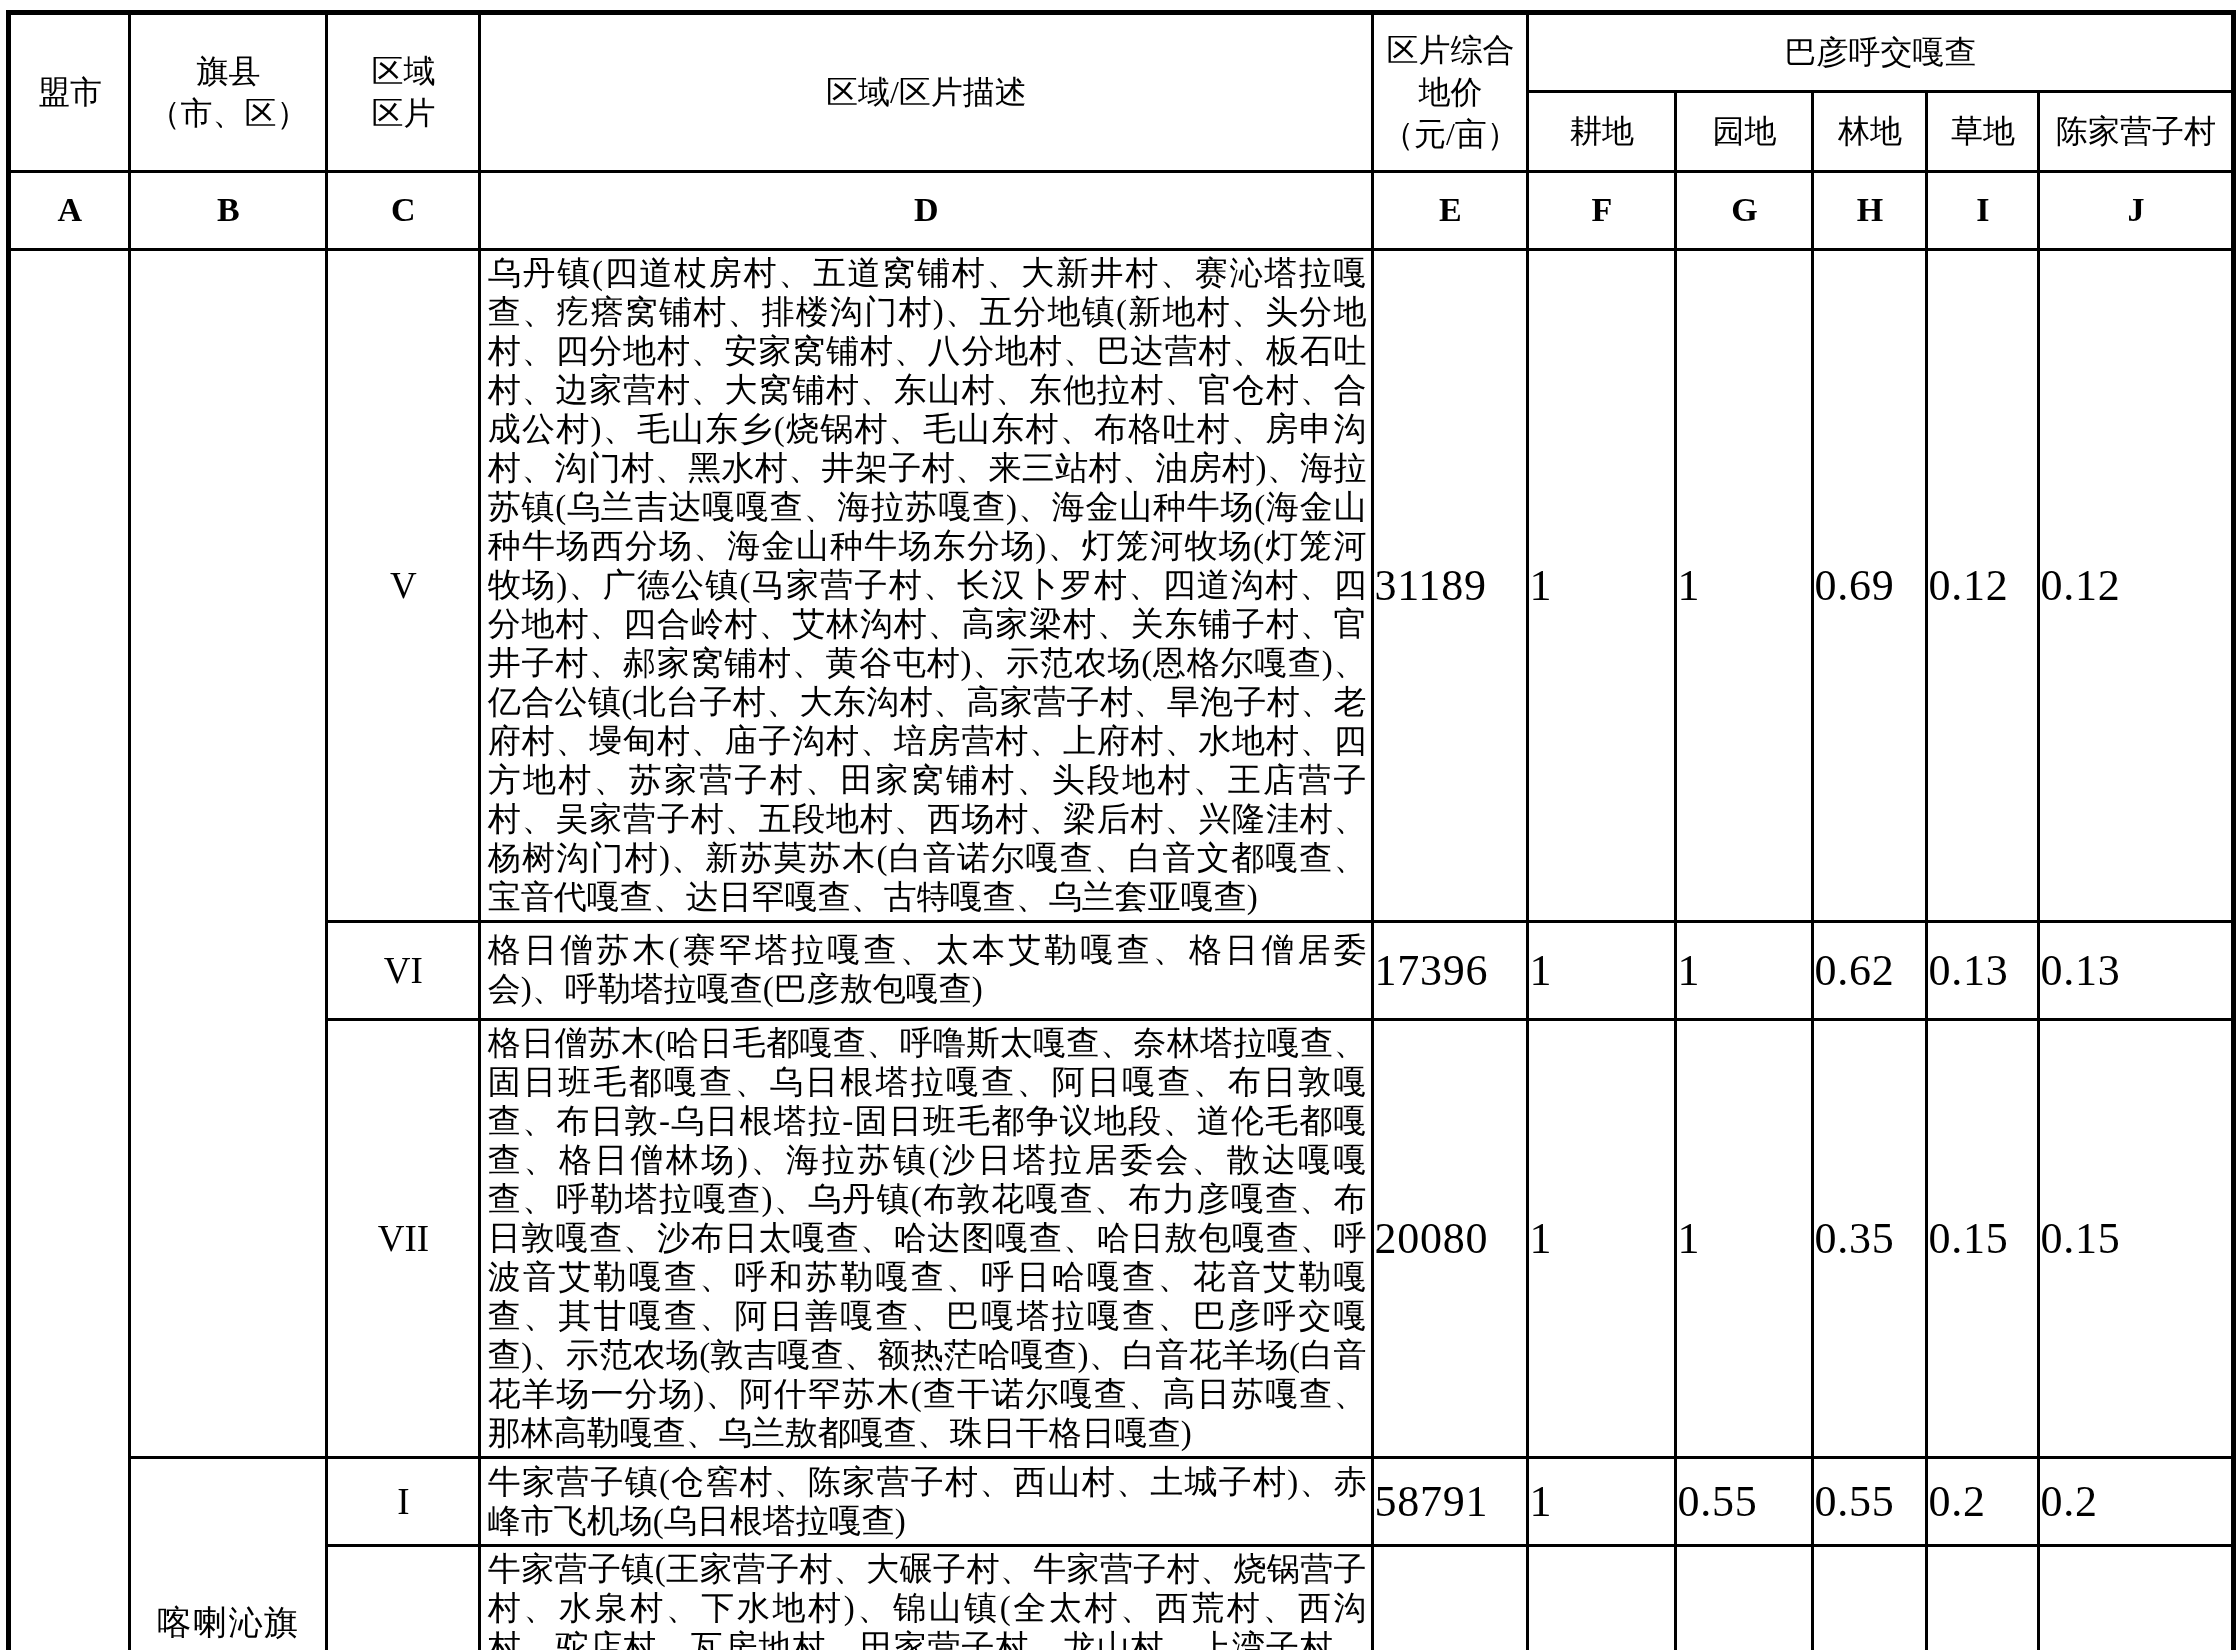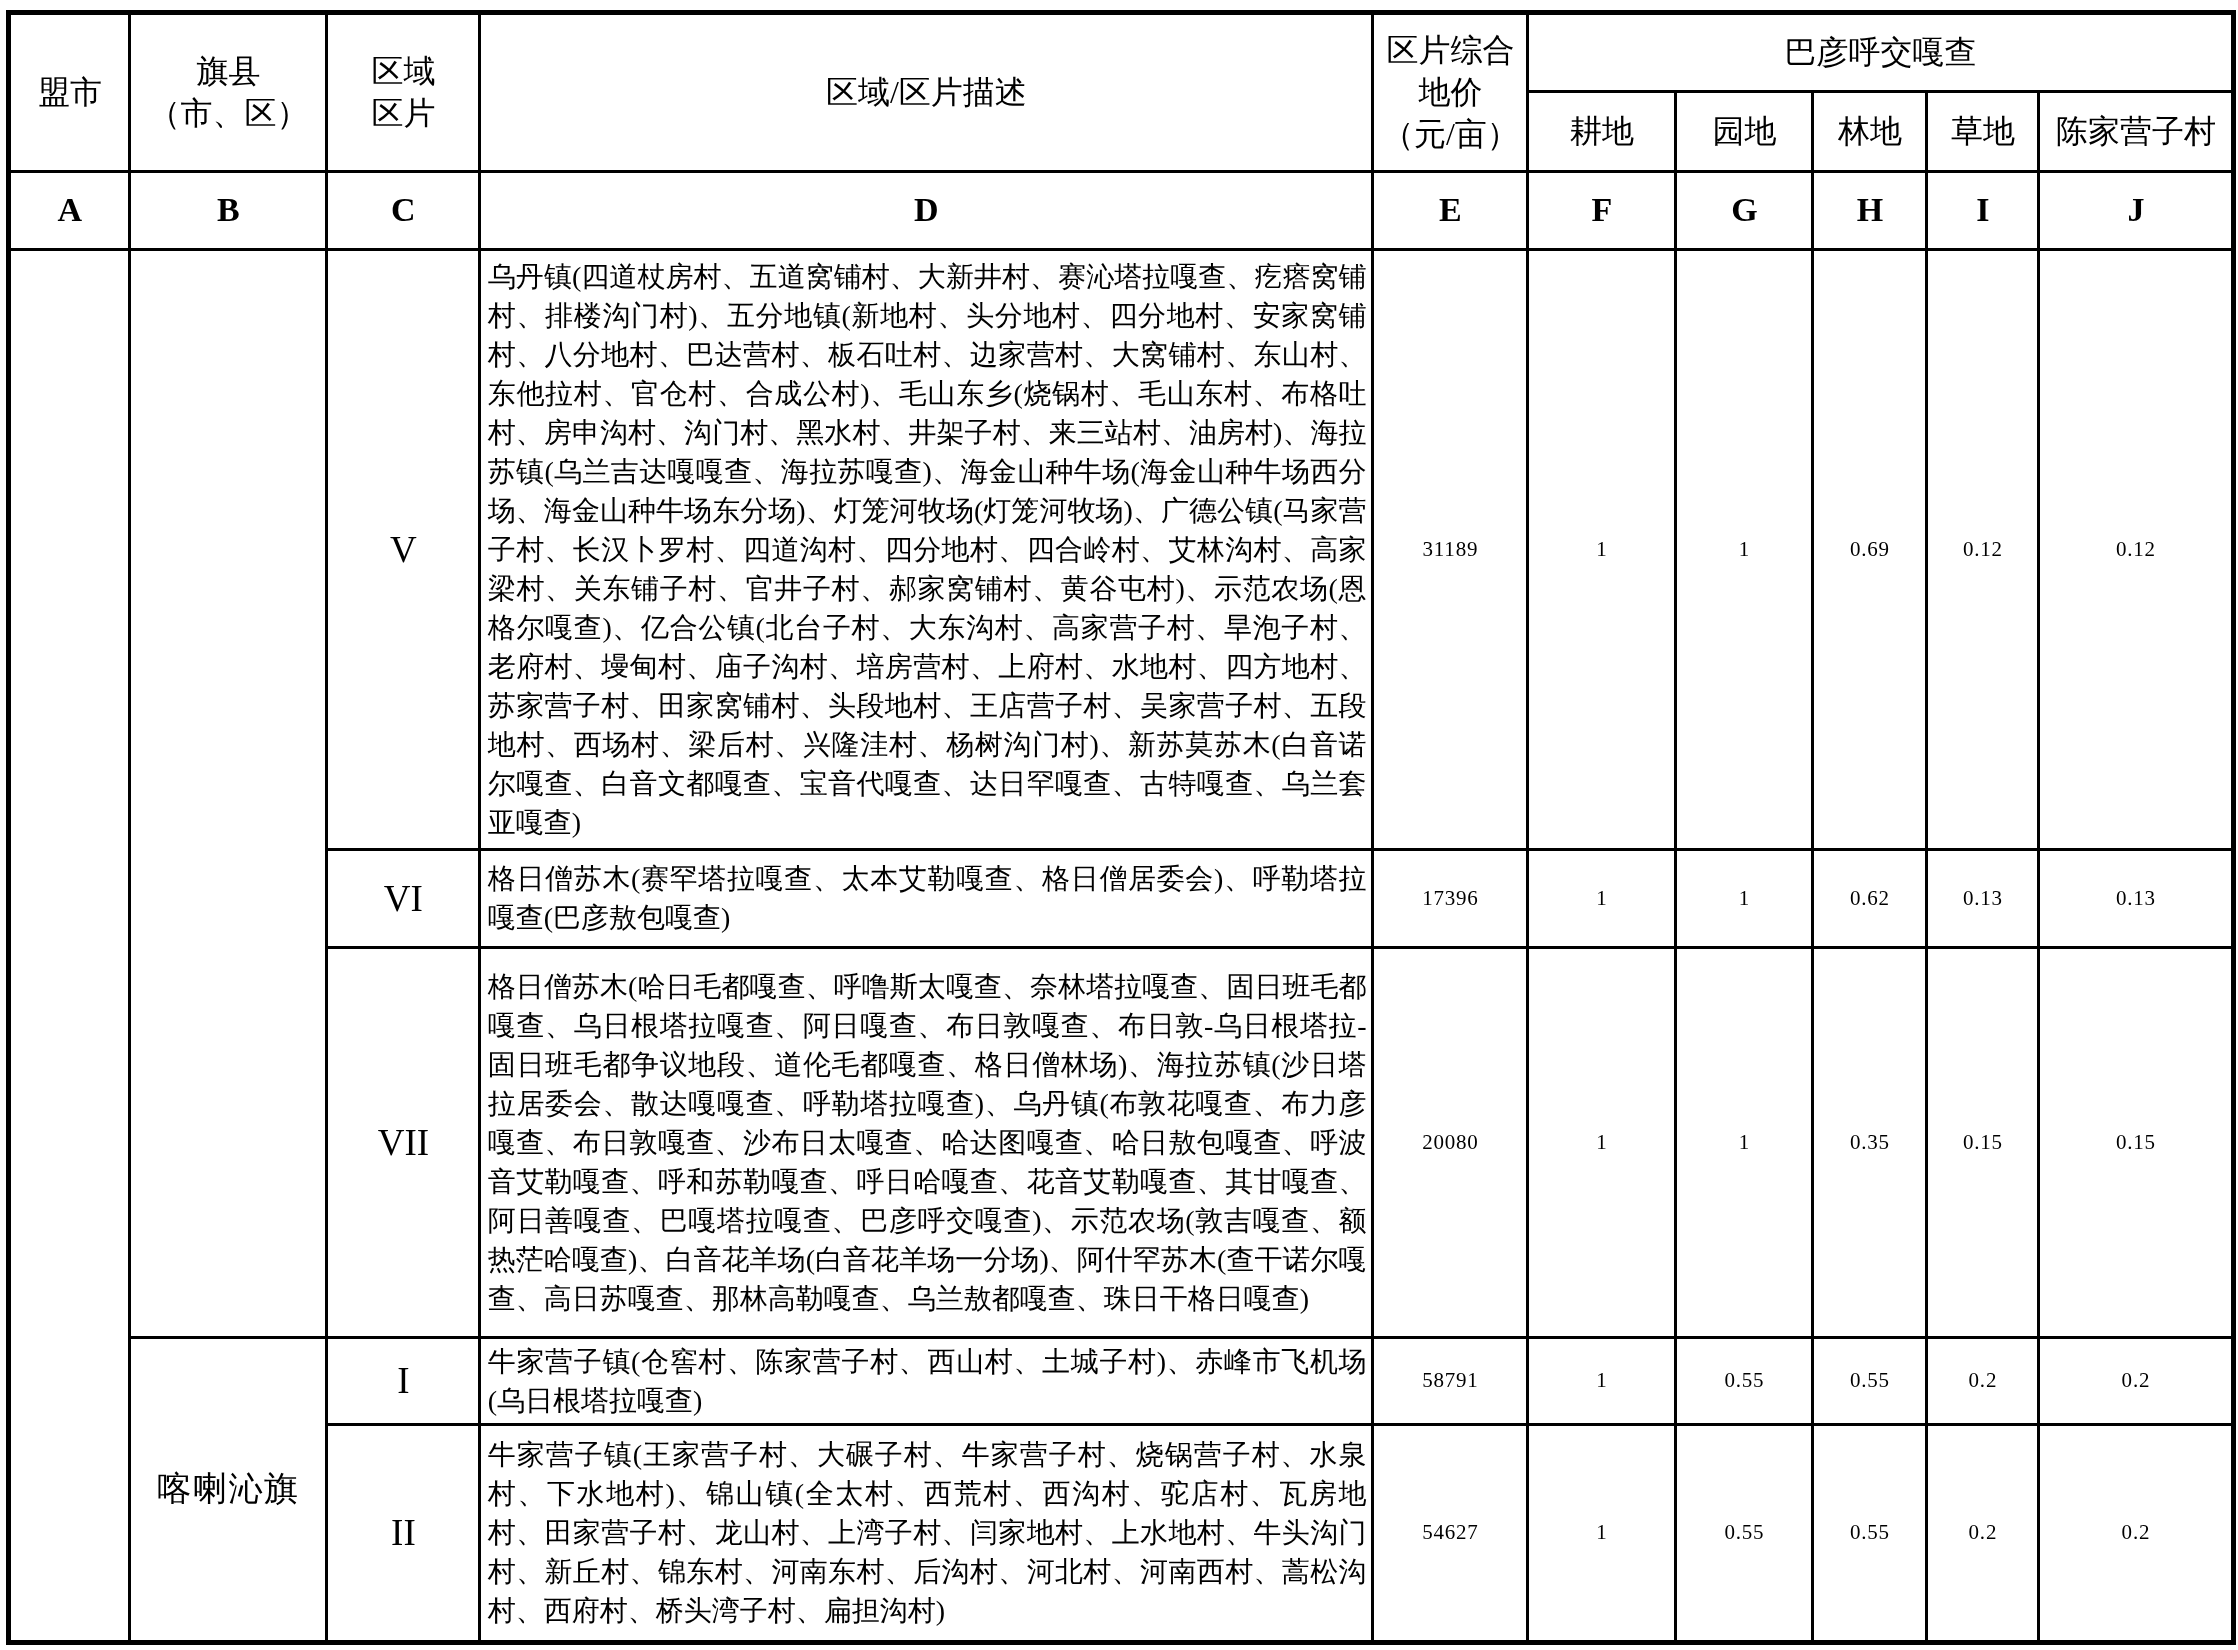--- a/index.html
+++ b/index.html
@@ -6,23 +6,23 @@
   body{width:2239px;height:1650px;position:relative;overflow:hidden;
        font-family:"Liberation Serif","DejaVu Serif",serif;color:#000;}
   .page{position:absolute;left:6.4px;top:9.6px;}
   table{border-collapse:collapse;table-layout:fixed;width:2226px;
         border:5.6px solid #000;background:#fff;}
   td{border:3.2px solid #000;padding:0;vertical-align:middle;overflow:hidden;}
   .hd{font-size:32px;text-align:center;line-height:42px;}
   .preline{white-space:pre-line;}
   .letter{font-size:34px;font-weight:bold;text-align:center;font-family:"Liberation Serif","DejaVu Serif",serif;}
   .zone{font-size:37px;text-align:center;font-family:"Liberation Serif","DejaVu Serif",serif;}
-  .desc{font-size:28px;line-height:39px;text-align:justify;text-justify:inter-character;
+  .desc{font-size:33px;line-height:39px;text-align:justify;text-justify:inter-character;
         text-align-last:left;padding:3.2px 4.8px 3.2px 6.4px;vertical-align:middle;}
-  .num{font-size:21px;text-align:center;letter-spacing:0.8px;}
+  .num{font-size:44px;letter-spacing:0.8px;}
   .banner{font-size:34px;text-align:center;letter-spacing:1.6px;}
   .rh1{height:79px;}
   .rh2{height:80px;}
   .rletters{height:78px;}
   .rV{height:600px;}
   .rVI{height:98px;}
   .rVII{height:390px;}
   .rI{height:82px;}
   .rII{height:218px;}
 </style>

